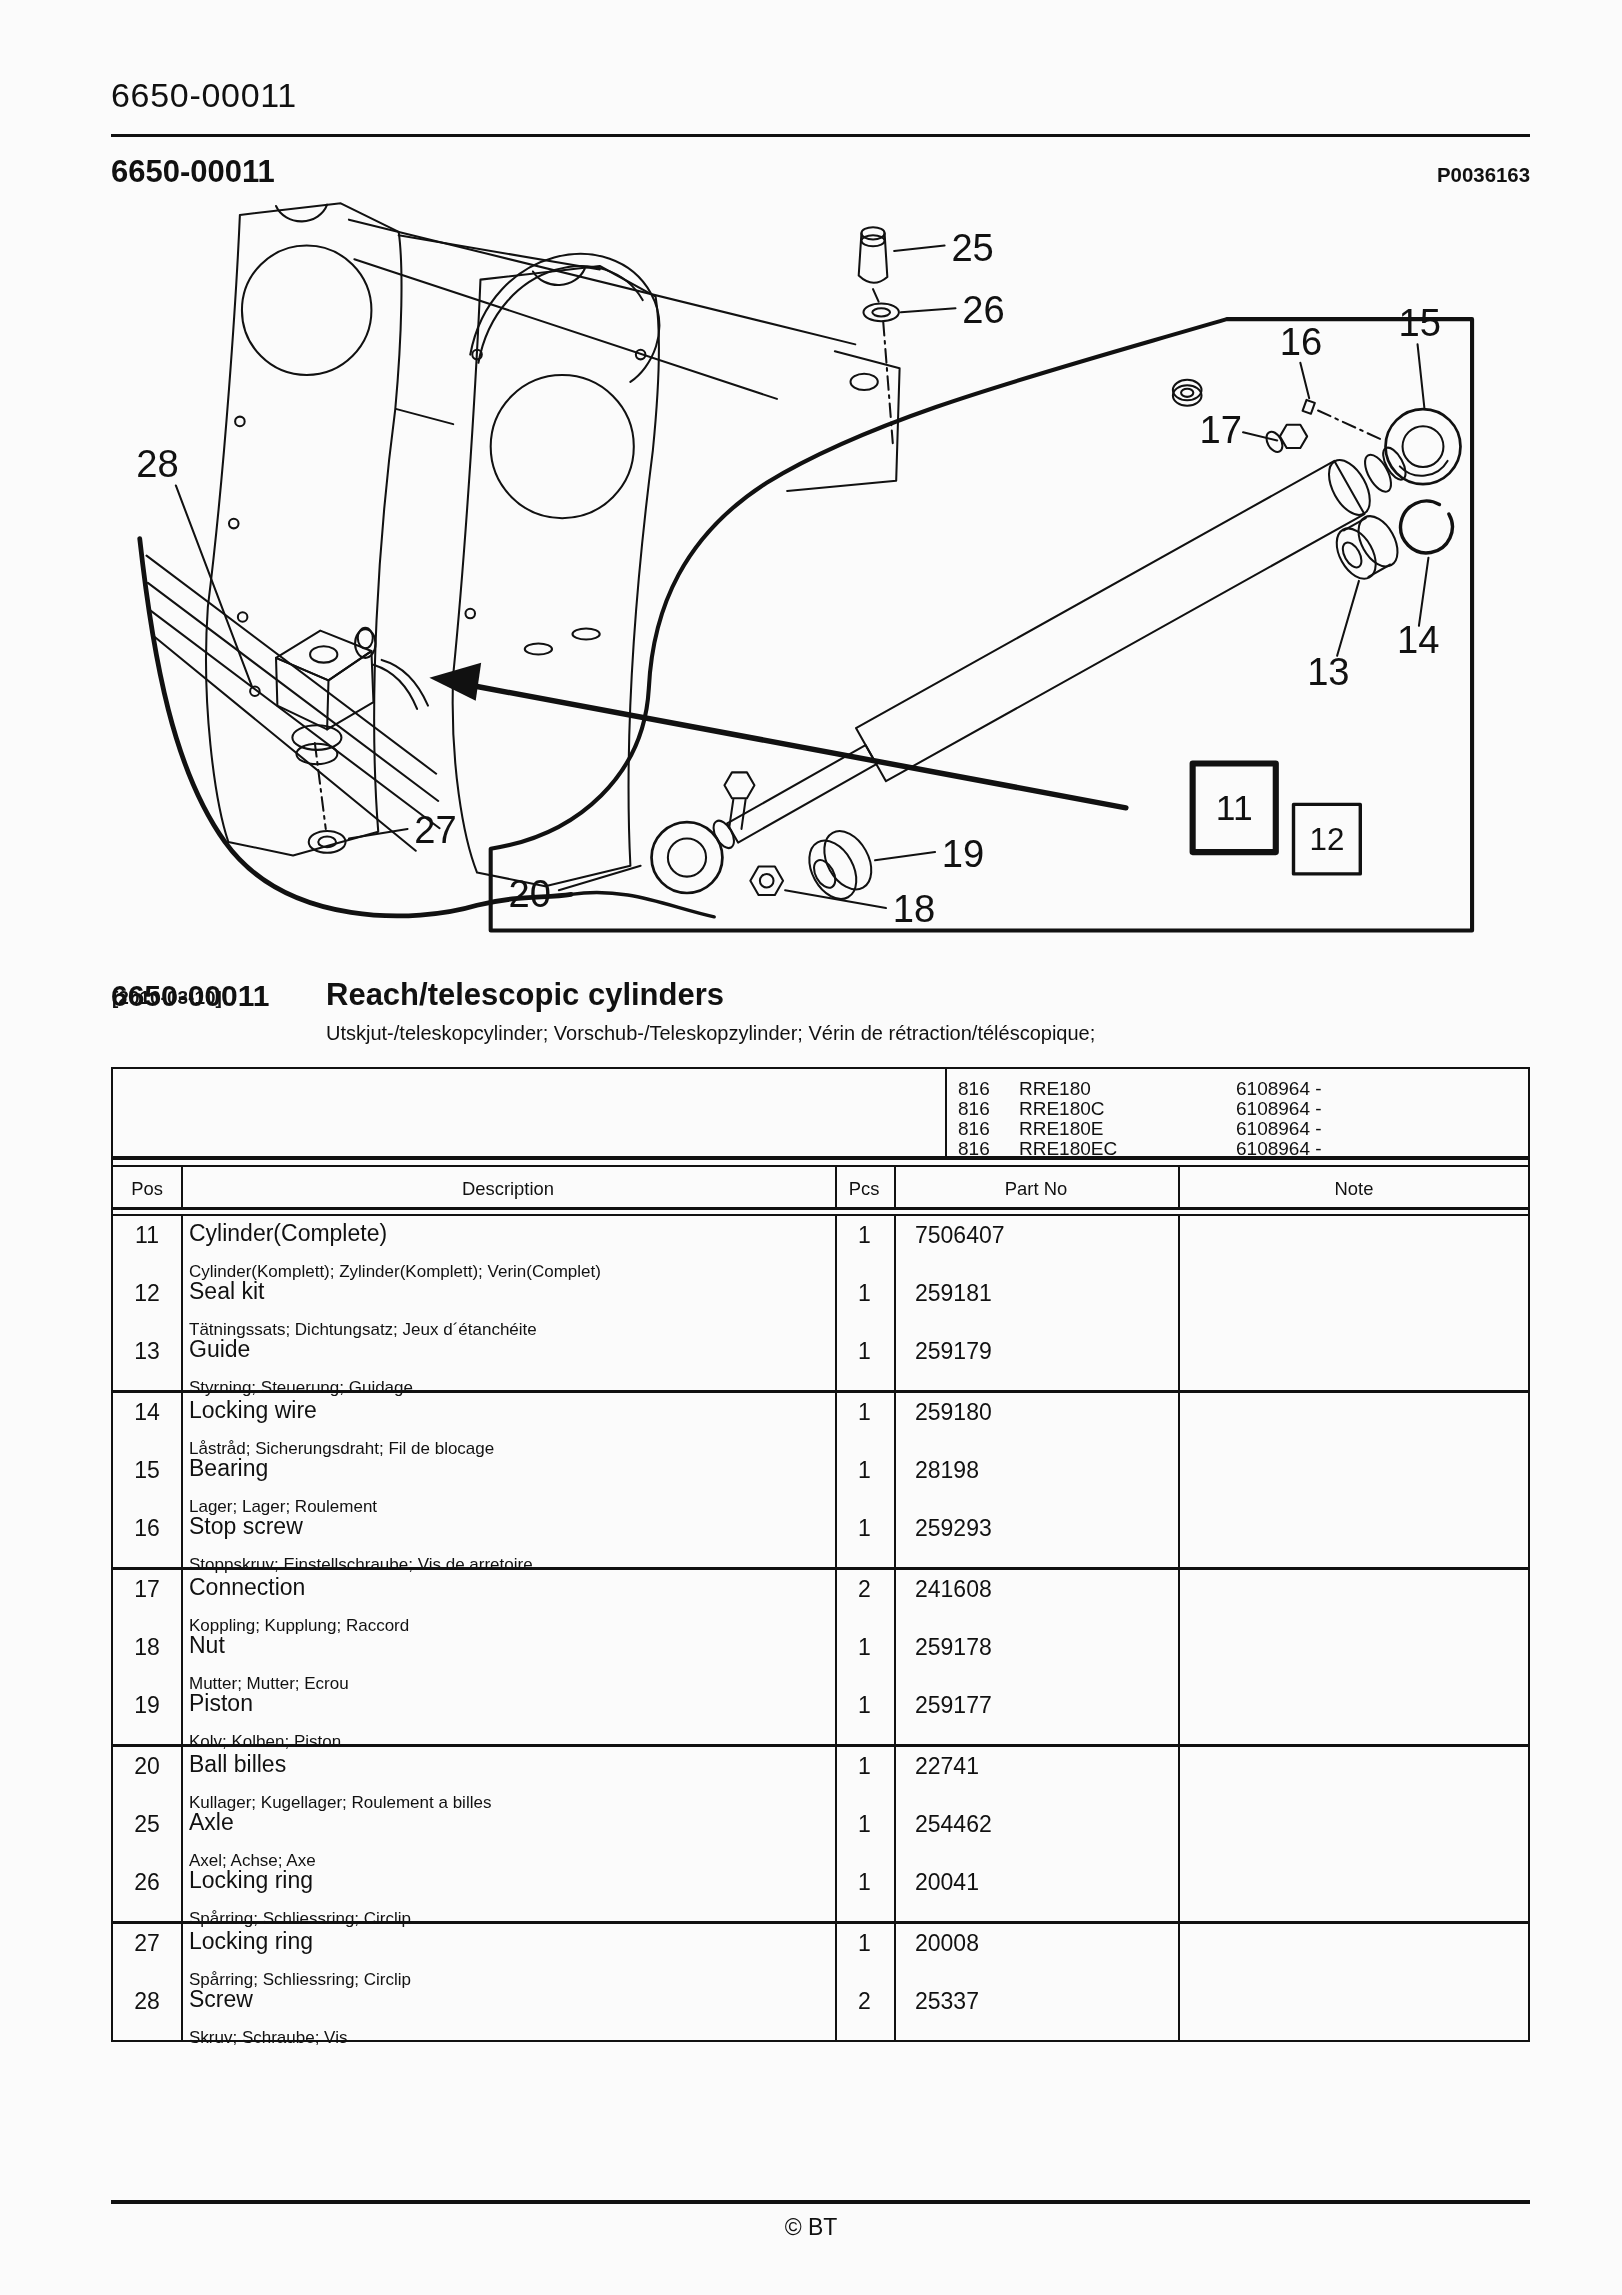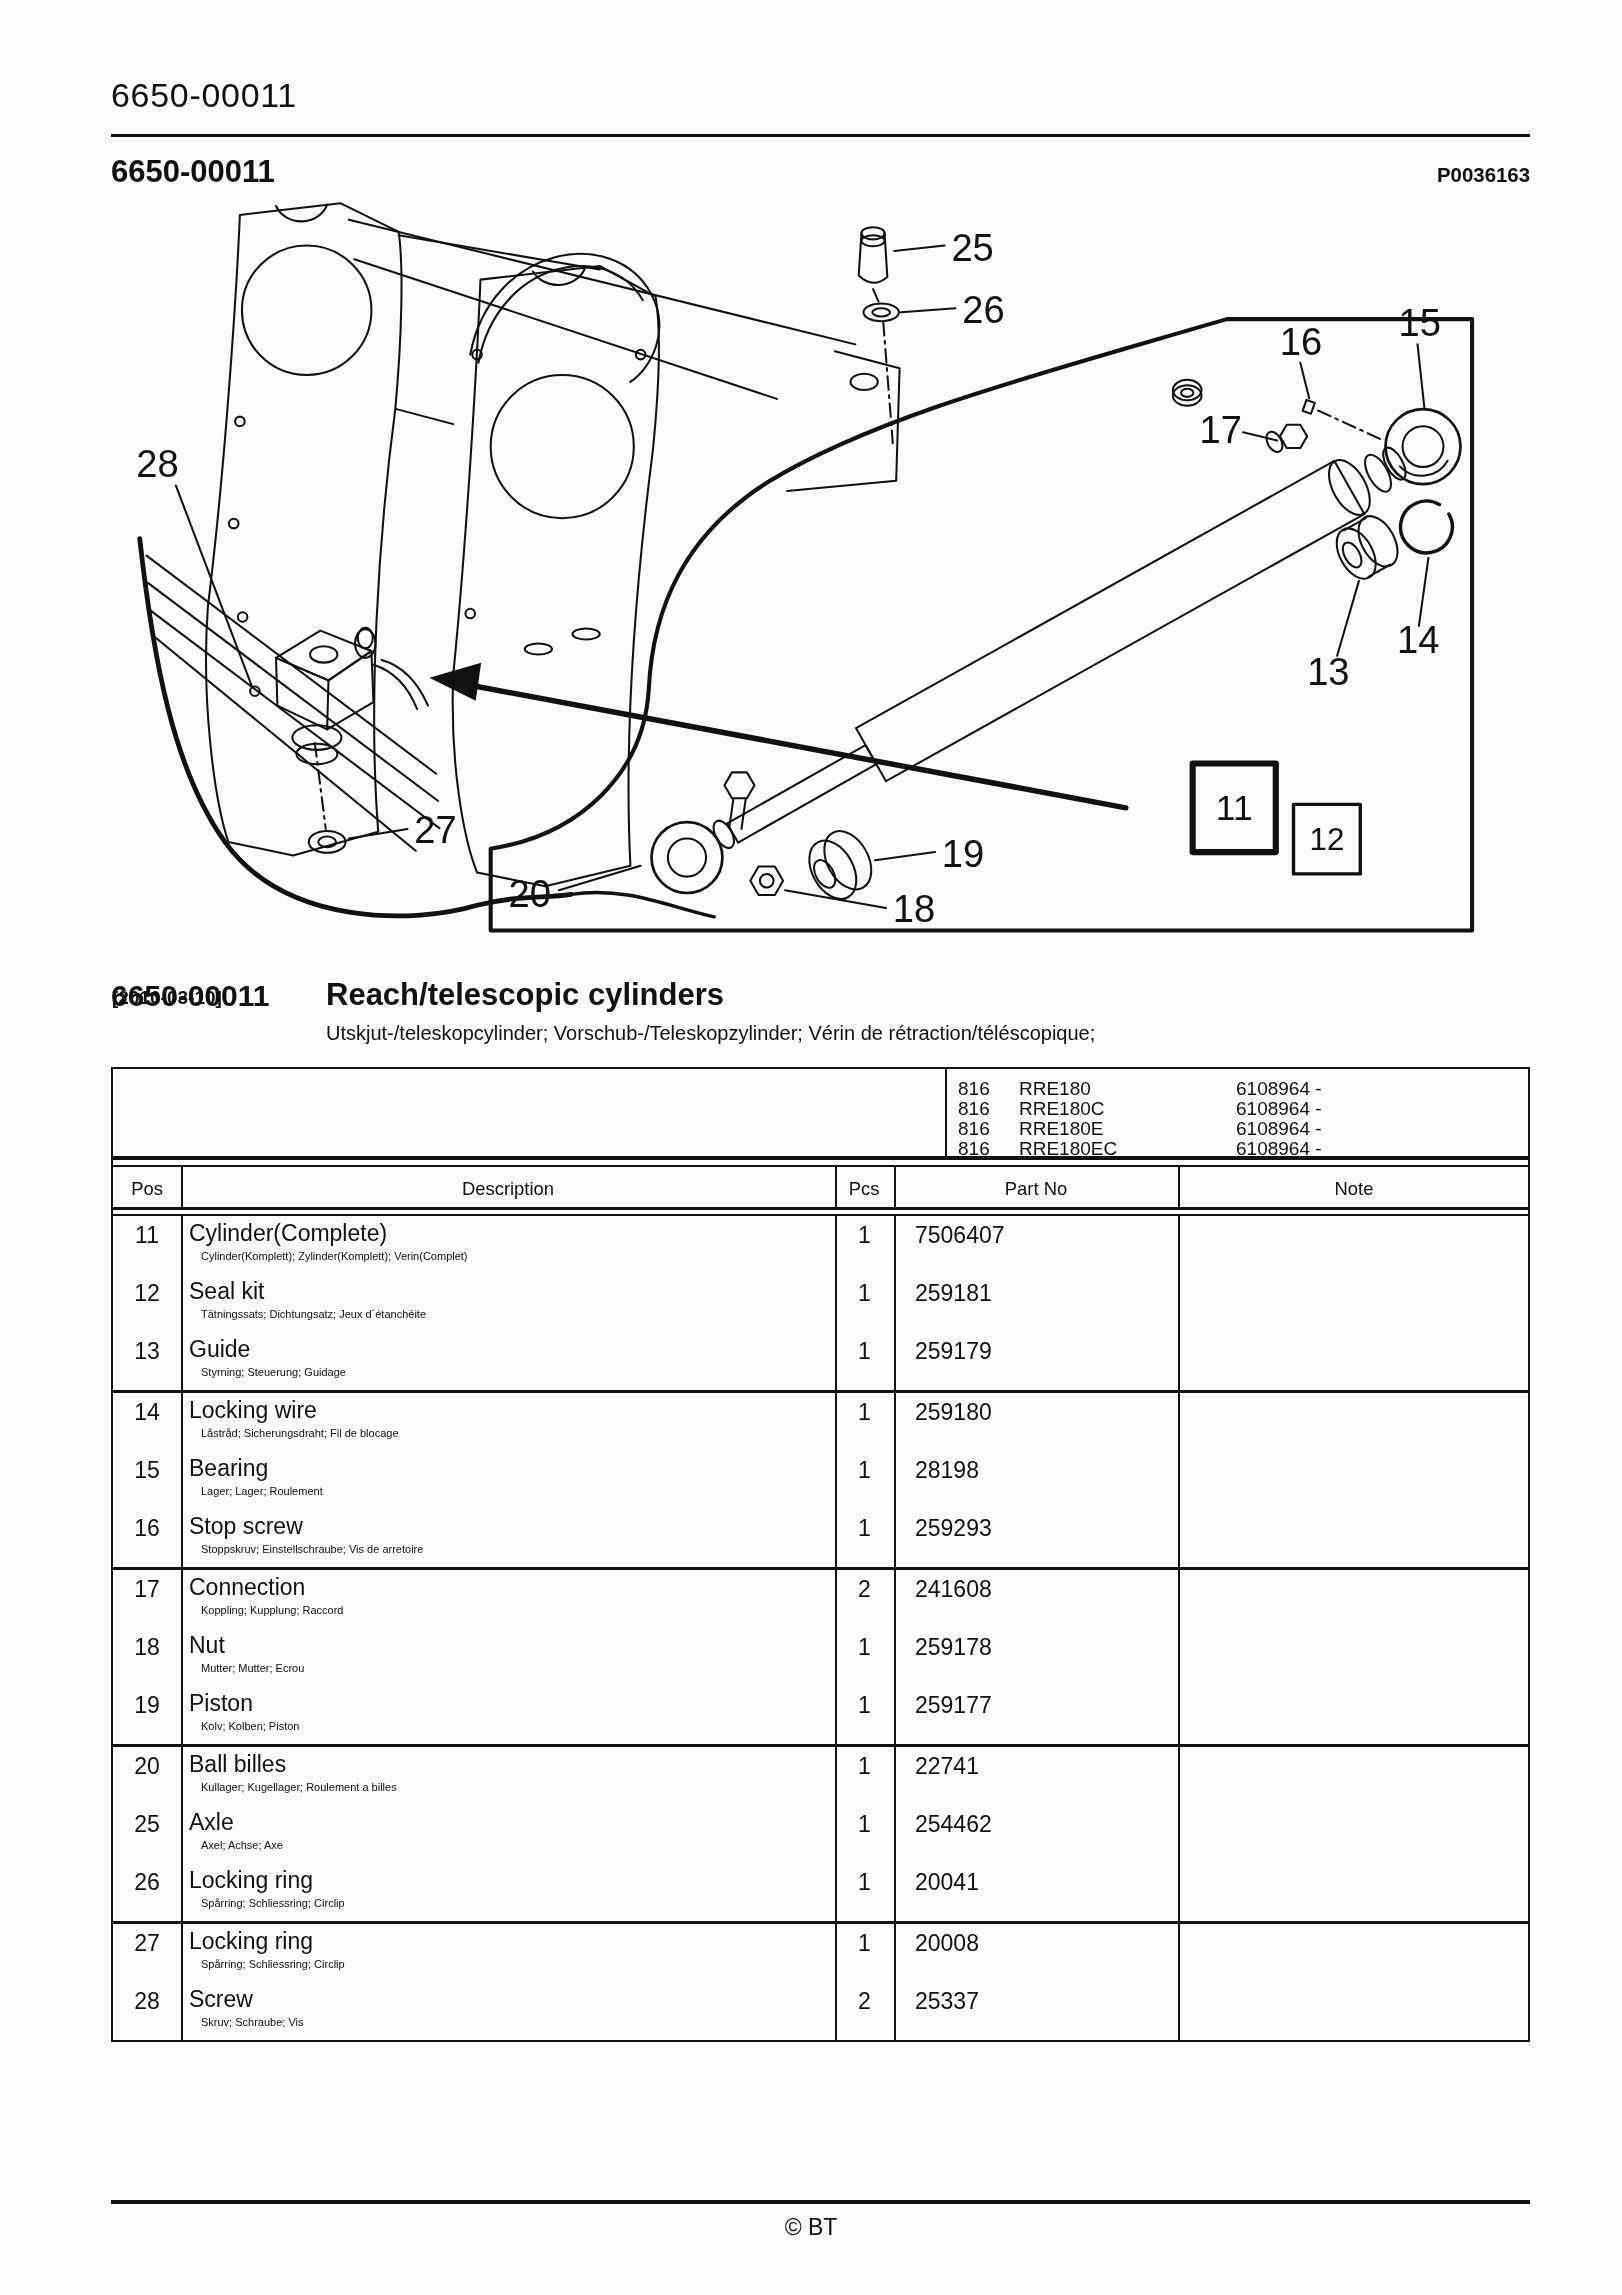--- a/index.html
+++ b/index.html
@@ -32,21 +32,21 @@
   .bar4{height:2.7px;background:#111;} .gap6{height:4.1px;}
   #header-row{position:relative;height:40px;font-size:18.4px;}
   #header-row span{position:absolute;top:11px;transform:translateX(-50%);}
   .vline{position:absolute;top:0;bottom:0;width:2px;background:#111;}
   .vx1{left:68px;} .vx2{left:722px;} .vx3{left:781px;} .vx4{left:1065px;}
   #rows{position:relative;}
   .trow{position:relative;height:58px;}
   .trow.group-end{border-bottom:3.4px solid #111;}
   .trow .pos{position:absolute;left:0;width:68px;text-align:center;top:5.5px;font-size:23px;}
   .trow .desc{position:absolute;left:76px;top:4.1px;font-size:23px;}
-  .trow .sub{position:absolute;left:76px;top:34px;font-size:11px;margin-left:12px;}
+  .trow .sub{position:absolute;left:76px;top:46px;font-size:17px;}
   .trow .pcs{position:absolute;left:722px;width:59px;text-align:center;top:5.5px;font-size:23px;}
   .trow .pno{position:absolute;left:802px;top:5.5px;font-size:23px;}
   .trow .note{position:absolute;left:1084px;top:5.5px;font-size:23px;}
   
   .f-rule{left:111px;top:2200px;width:1419px;height:4.1px;background:#111;}
   .f-text{left:0;top:2214px;width:1622px;text-align:center;font-size:23px;}
   
   #diag{position:absolute;left:0;top:184px;width:1622px;height:791px;}
   #diag .callout{font-size:56px;fill:#111;stroke:none;font-family:"Liberation Sans","DejaVu Sans",sans-serif;}
   #diag .boxnum{fill:#111;stroke:none;text-anchor:middle;font-family:"Liberation Sans","DejaVu Sans",sans-serif;}

